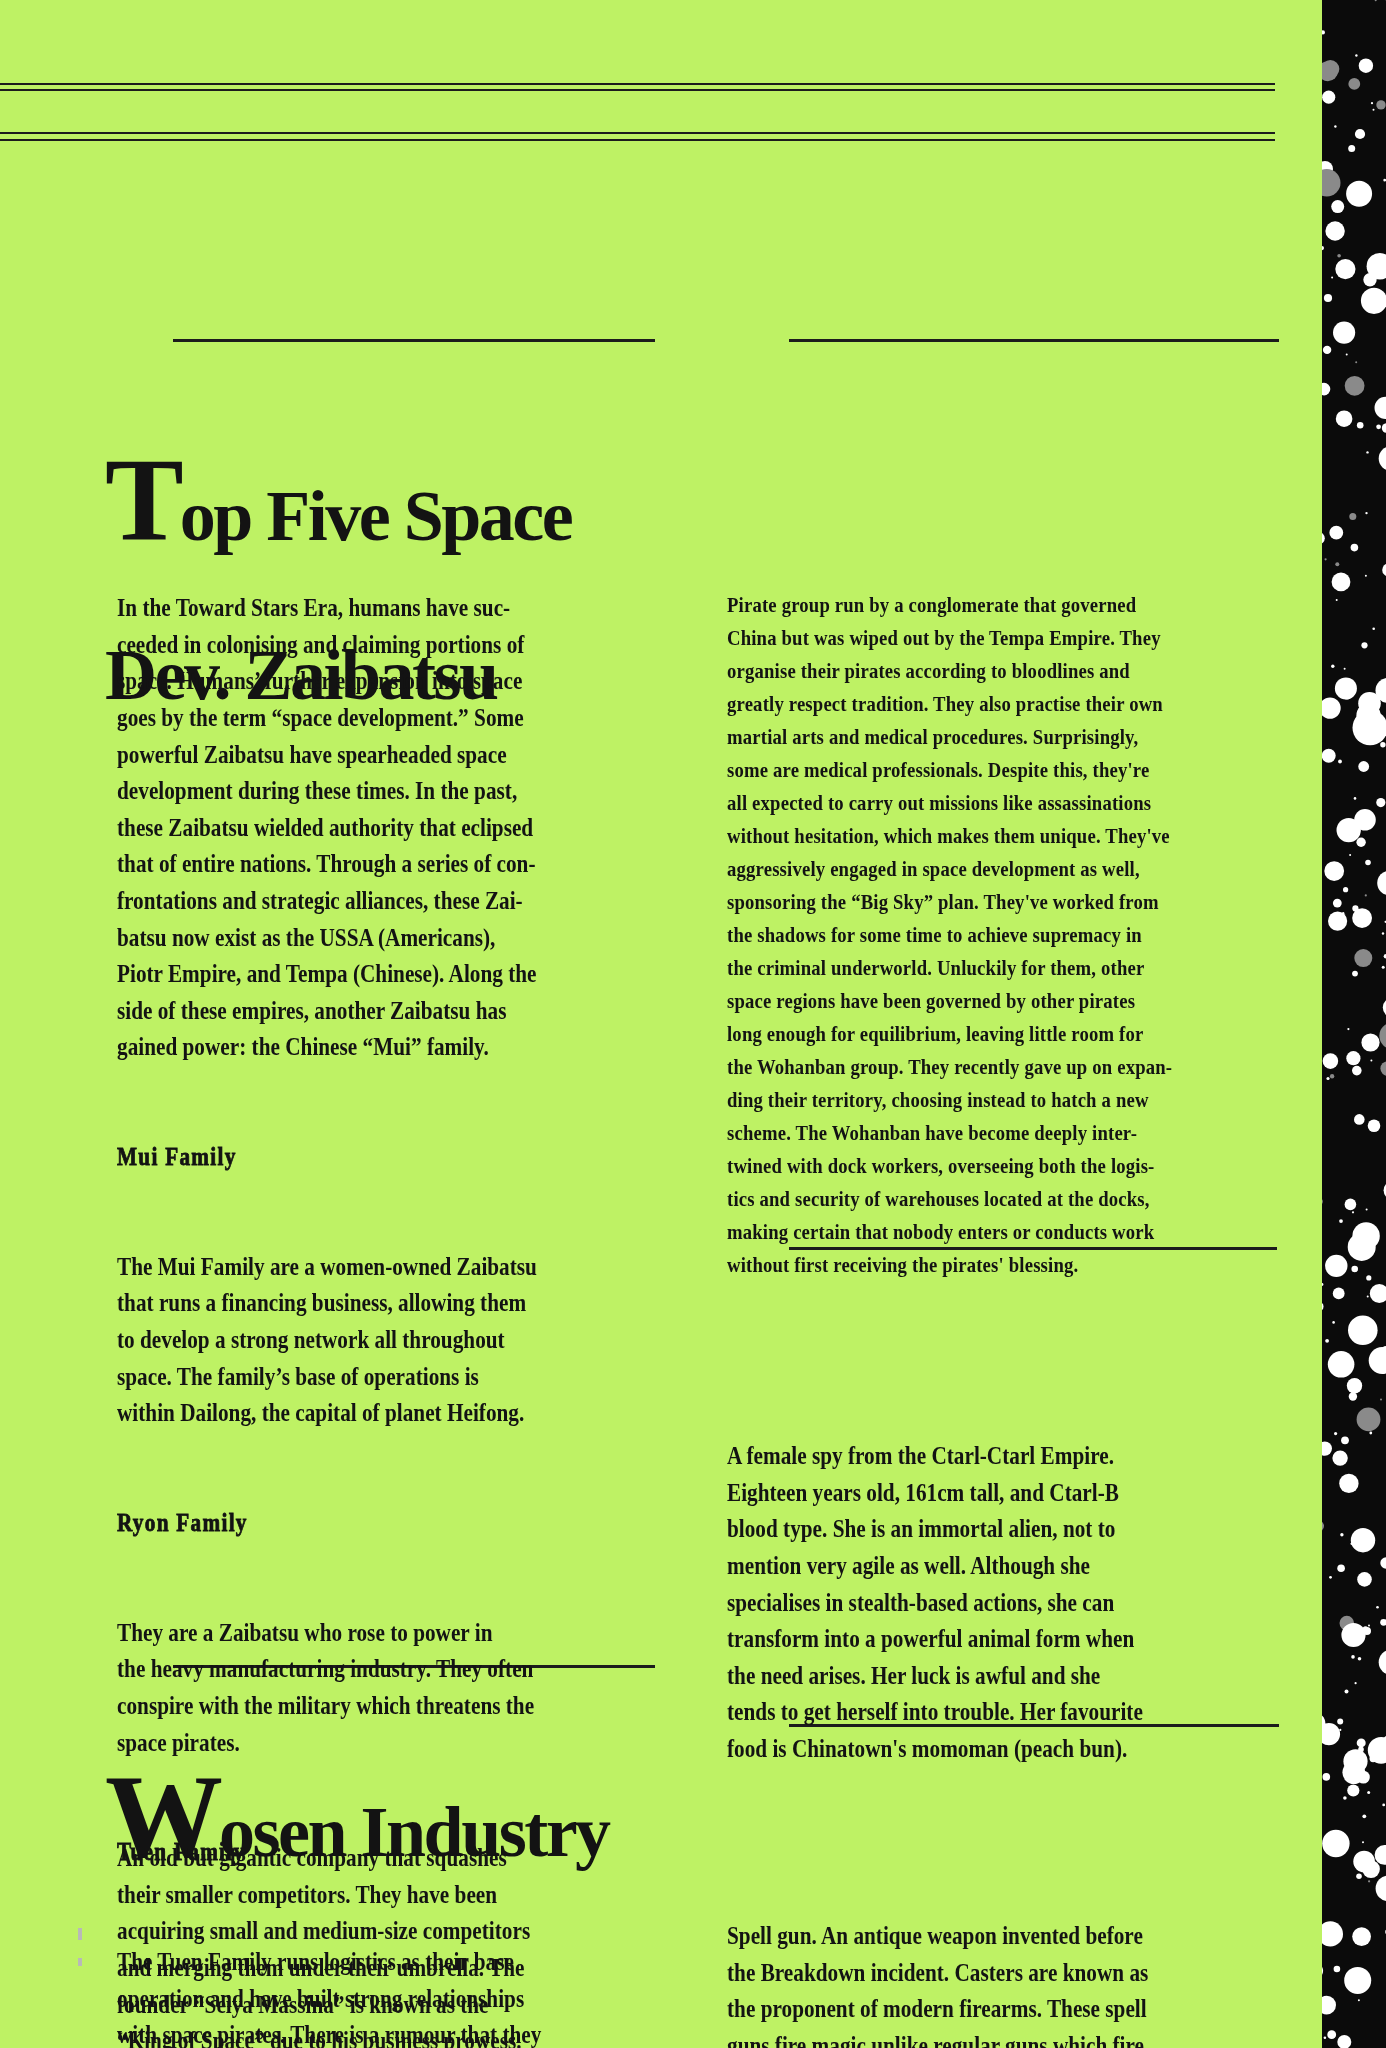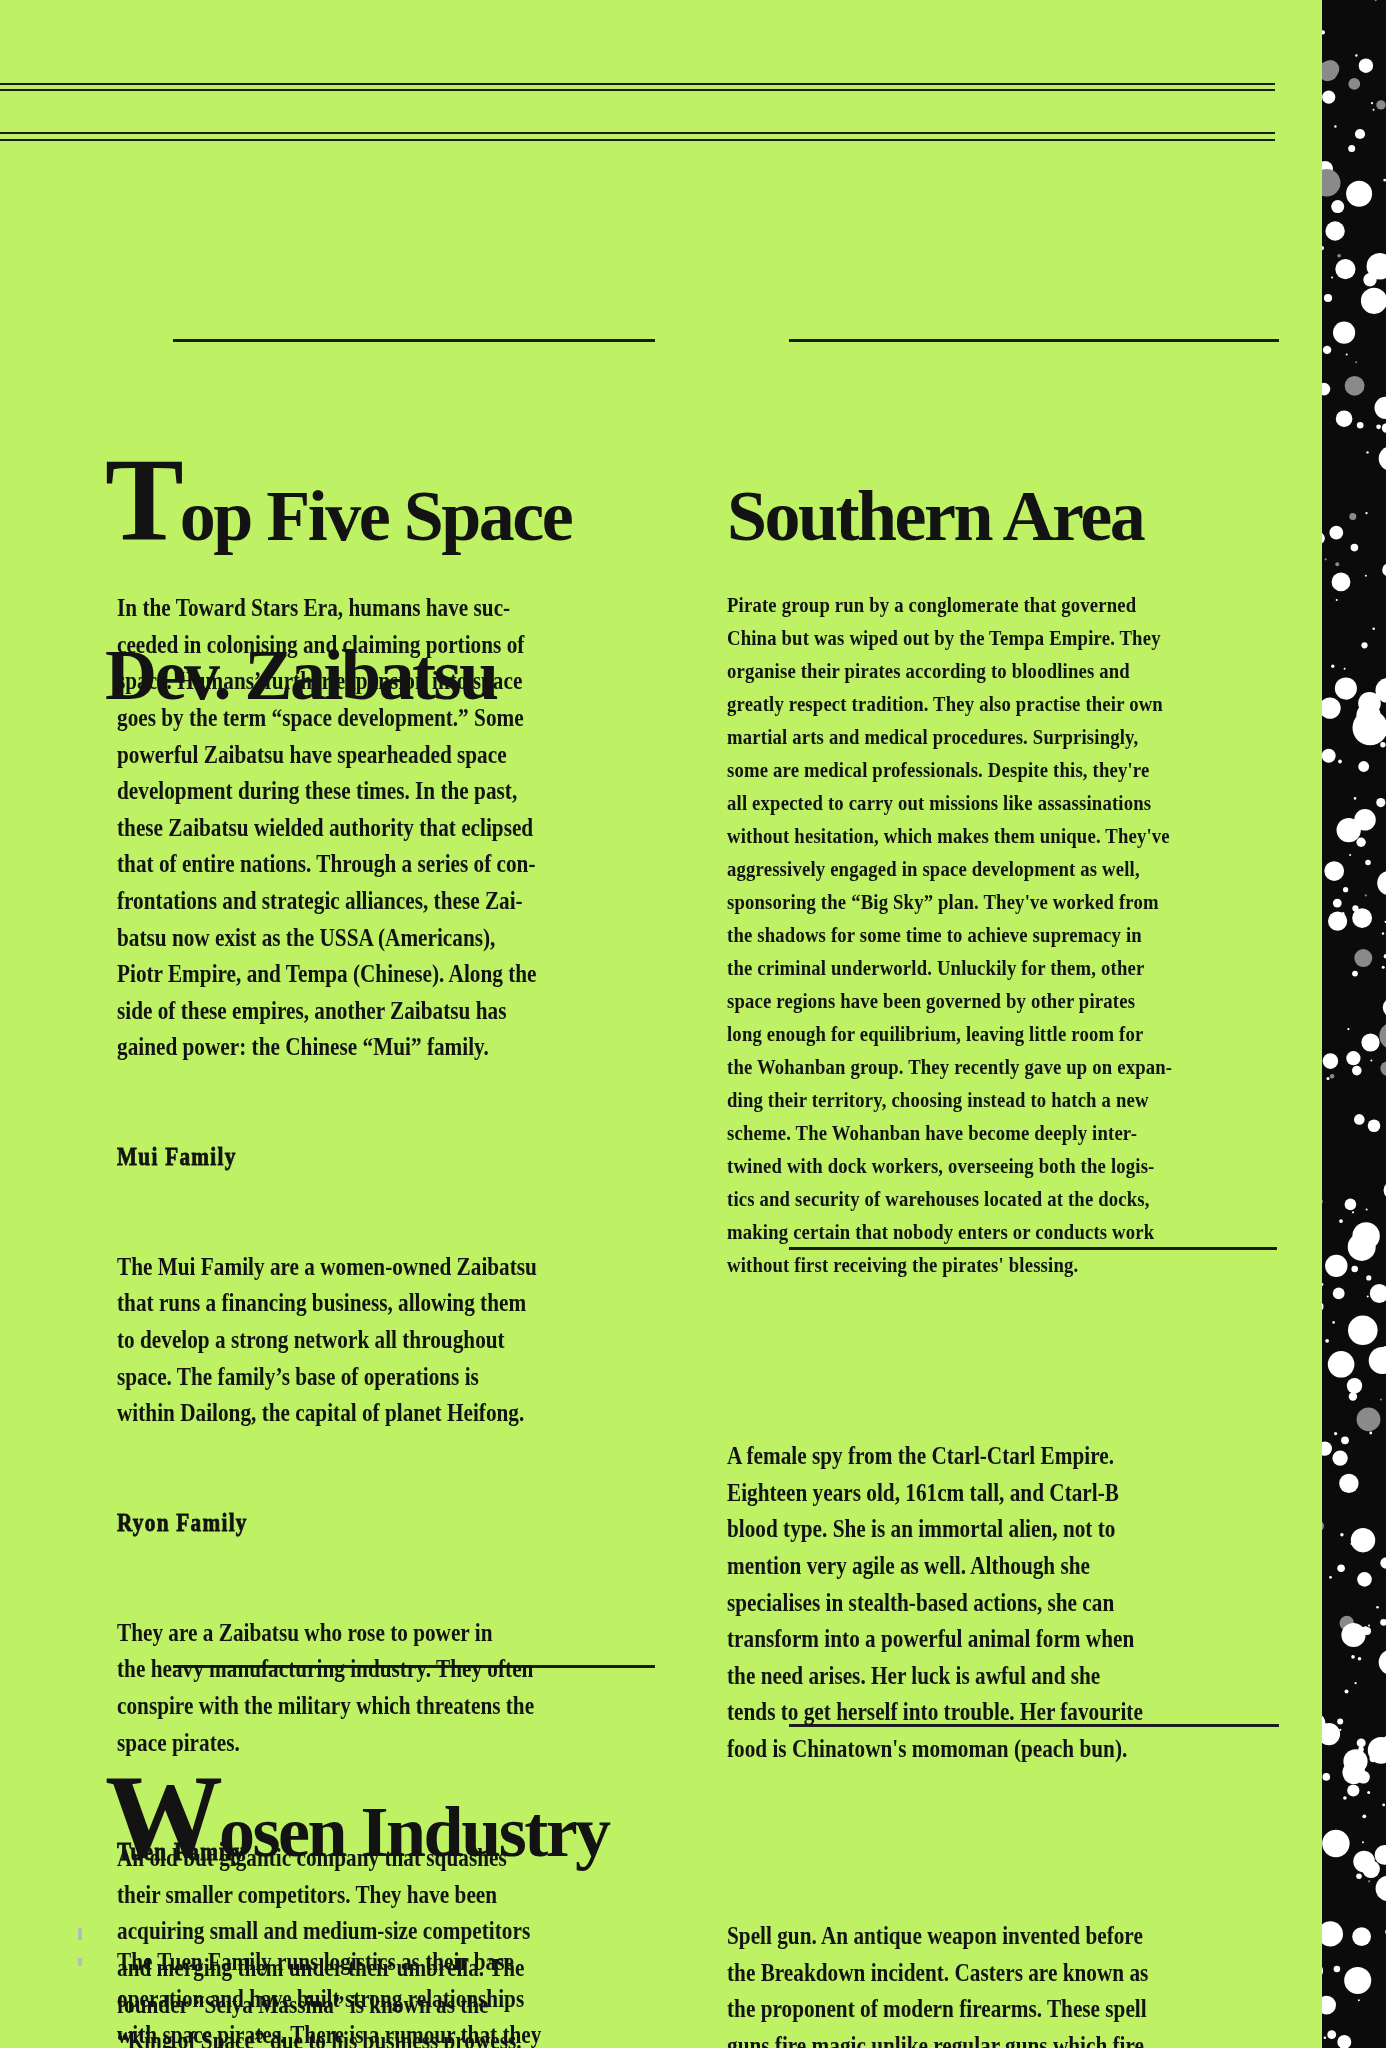--- a/index.html
+++ b/index.html
@@ -80,21 +80,20 @@
   <div class="bodyblock size-l" style="left:117px;top:1767px;">
     <div>An old but gigantic company that squashes
 their smaller competitors. They have been
 acquiring small and medium-size competitors
 and merging them under their umbrella. The
 founder “Seiya Massina” is known as the
 “King of Space” due to his business prowess.</div>
   </div>
 
   <div class="heading" style="left:715px;top:384px;">
-    <div class="indent2">Southern Area</div>
   </div>
   <div class="bodyblock size-s" style="left:727px;top:522px;">
     <div>Pirate group run by a conglomerate that governed
 China but was wiped out by the Tempa Empire. They
 organise their pirates according to bloodlines and
 greatly respect tradition. They also practise their own
 martial arts and medical procedures. Surprisingly,
 some are medical professionals. Despite this, they're
 all expected to carry out missions like assassinations
 without hesitation, which makes them unique. They've

